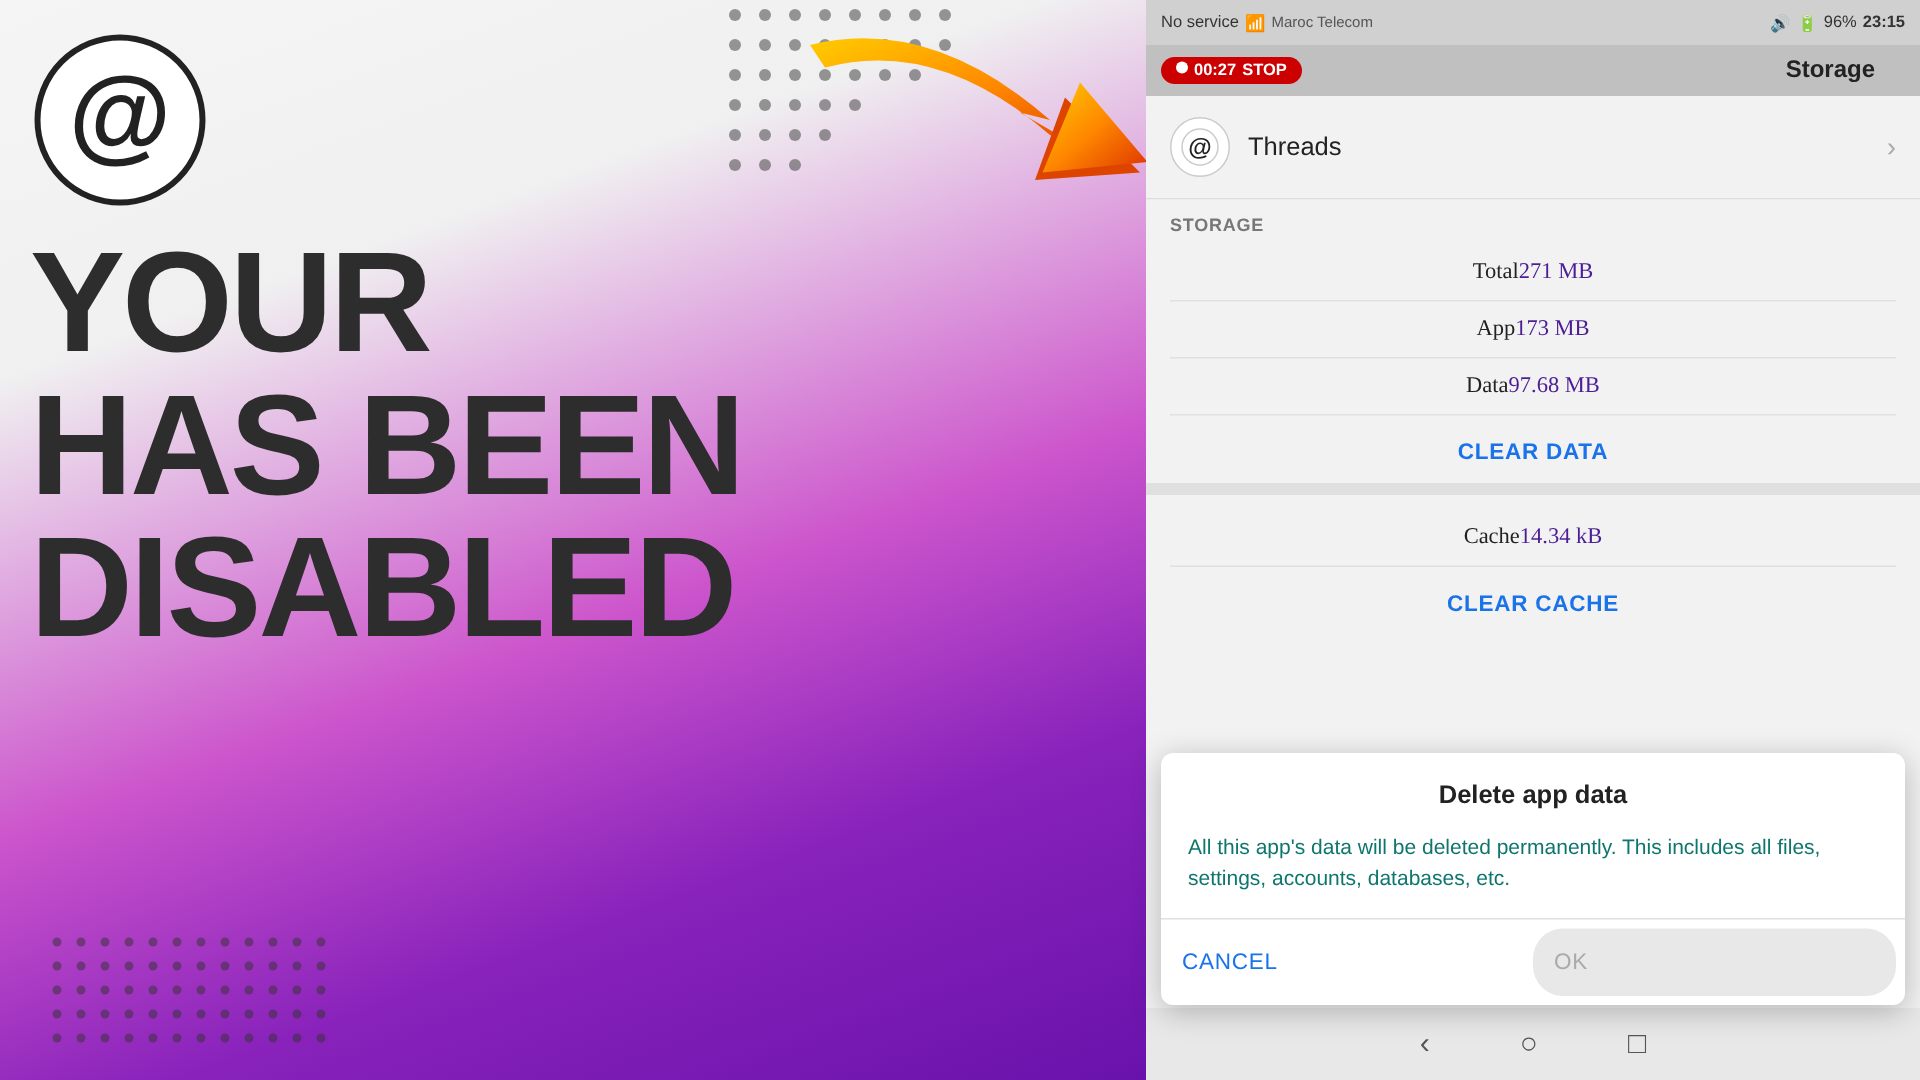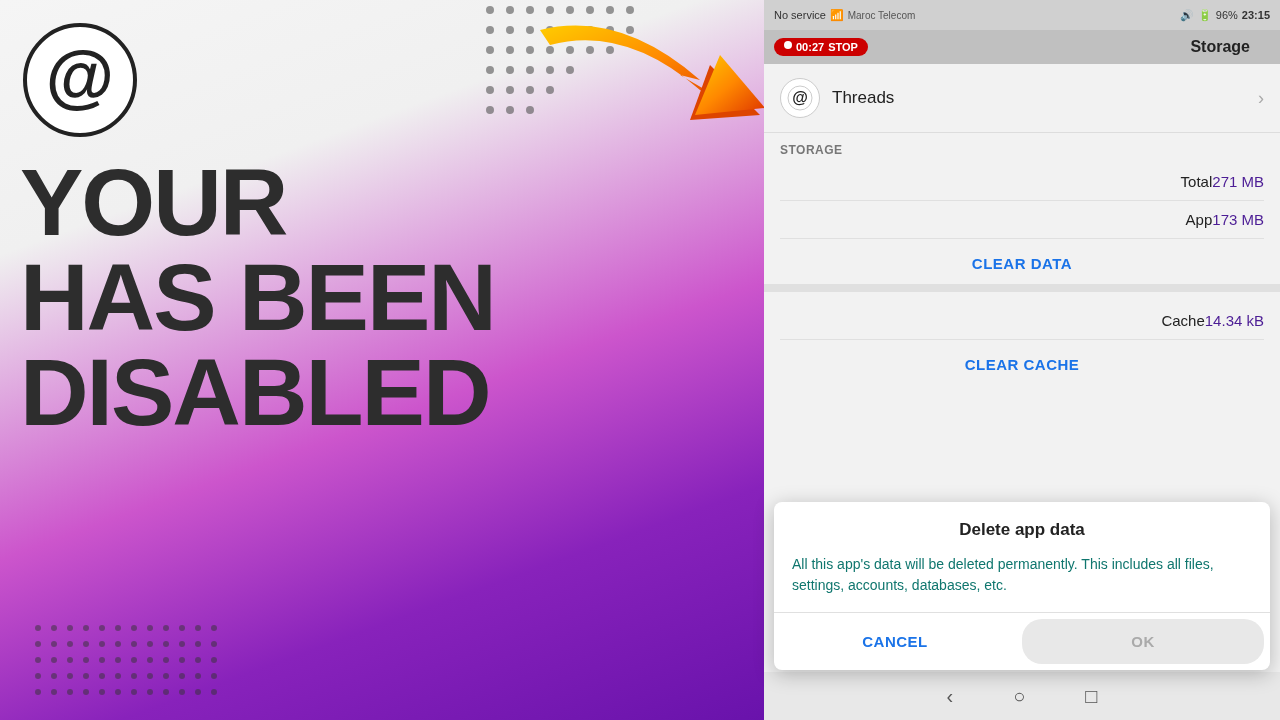--- a/index.html
+++ b/index.html
@@ -224,24 +224,25 @@
       font-size: 12px;
       font-weight: bold;
       color: #777;
       text-transform: uppercase;
       letter-spacing: 0.5px;
       margin-bottom: 6px;
     }
 
     .storage-row {
       display: flex;
-      justify-content: flex-end;
+      justify-content: center;
       align-items: center;
       padding: 10px 0;
       border-bottom: 1px solid #e0e0e0;
+      font-family: Liberation Serif, serif;
     }
 
     .storage-row-label {
       font-size: 15px;
       color: #222;
     }
 
     .storage-row-value {
       font-size: 15px;
       color: #4c1d95;
@@ -295,23 +296,23 @@
     }
 
     .dialog-actions {
       display: flex;
       border-top: 1px solid #e0e0e0;
     }
 
     .dialog-btn {
       flex: 1;
       padding: 14px;
-      text-align: center;
+      text-align: left;
       font-size: 15px;
-      font-weight: bold;
+      font-weight: normal;
       letter-spacing: 0.5px;
       background: none;
       border: none;
       cursor: pointer;
       text-transform: uppercase;
     }
 
     .dialog-btn-cancel {
       color: #1a73e8;
     }
@@ -545,20 +546,24 @@
       <div class="storage-row">
         <span class="storage-row-label">Total</span>
         <span class="storage-row-value">271 MB</span>
       </div>
 
       <div class="storage-row">
         <span class="storage-row-label">App</span>
         <span class="storage-row-value">173 MB</span>
       </div>
 
+      <div class="storage-row">
+        <span class="storage-row-label">Data</span>
+        <span class="storage-row-value">97.68 MB</span>
+      </div>
     </div>
 
     
     <button class="clear-btn">CLEAR DATA</button>
 
     <div class="divider-section"></div>
 
     
     <div class="storage-section">
       <div class="storage-row">

